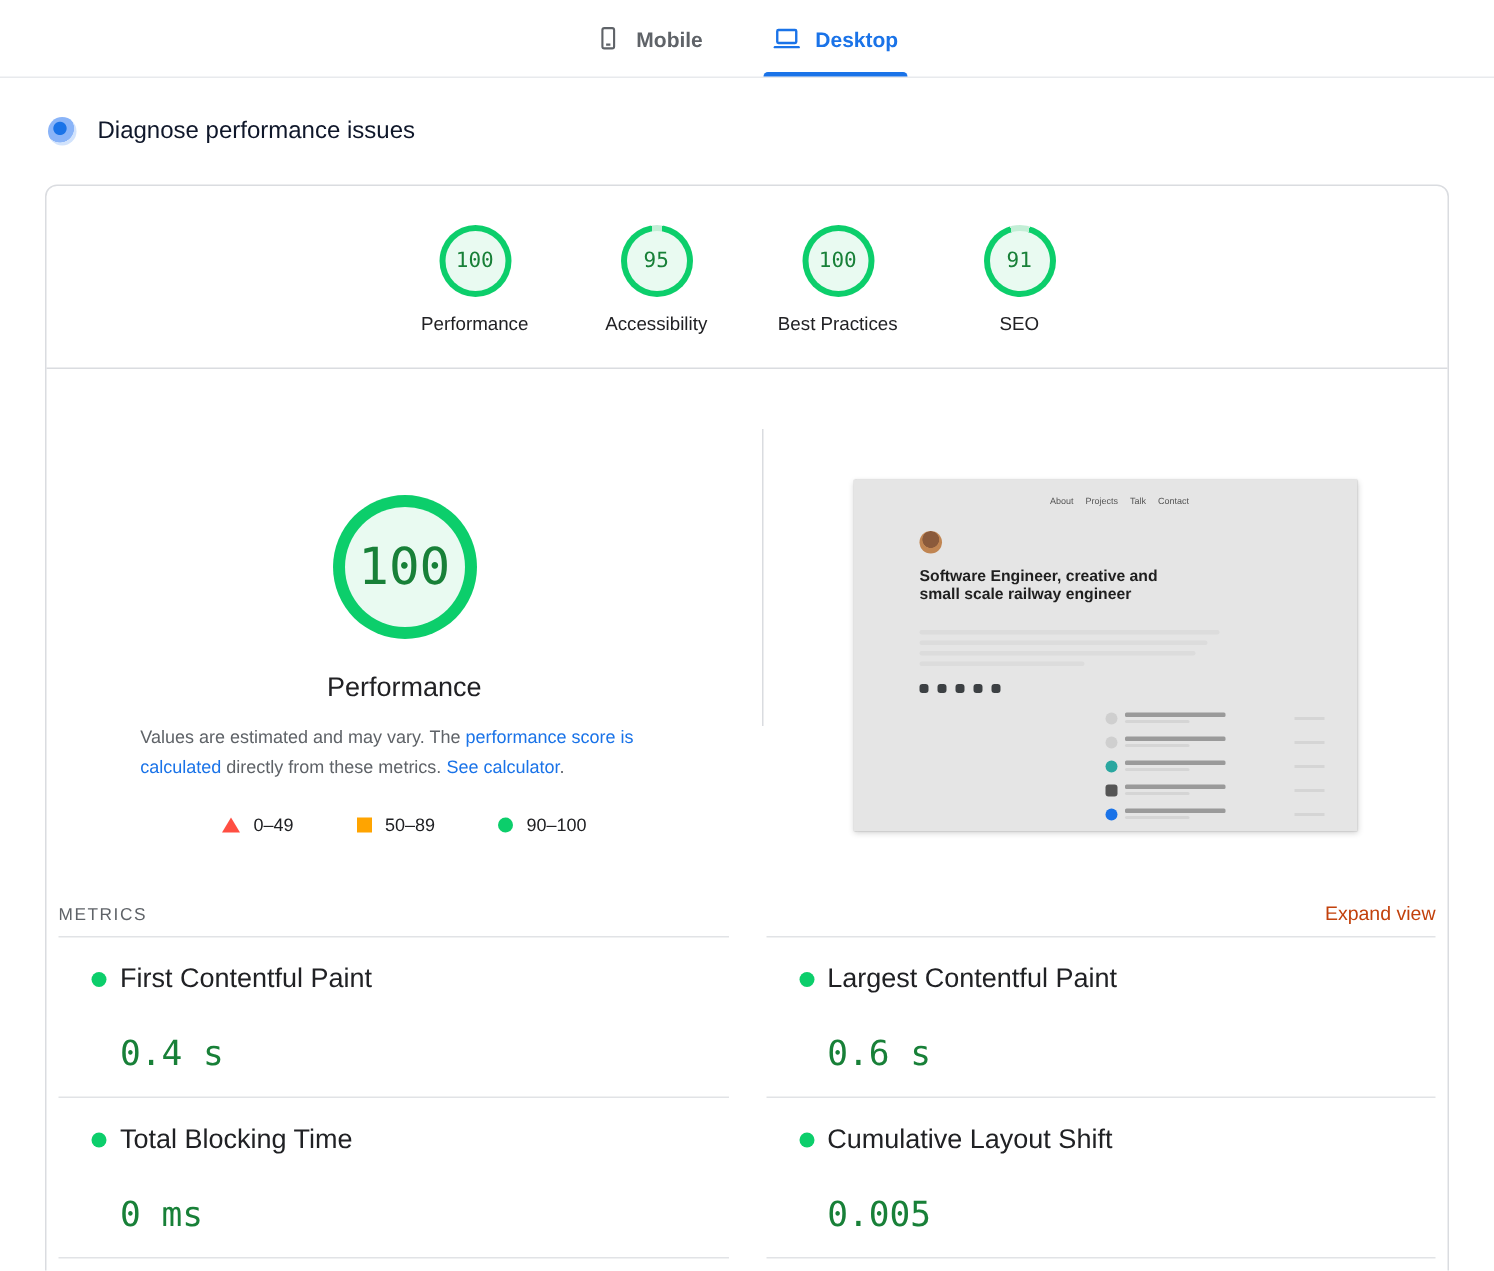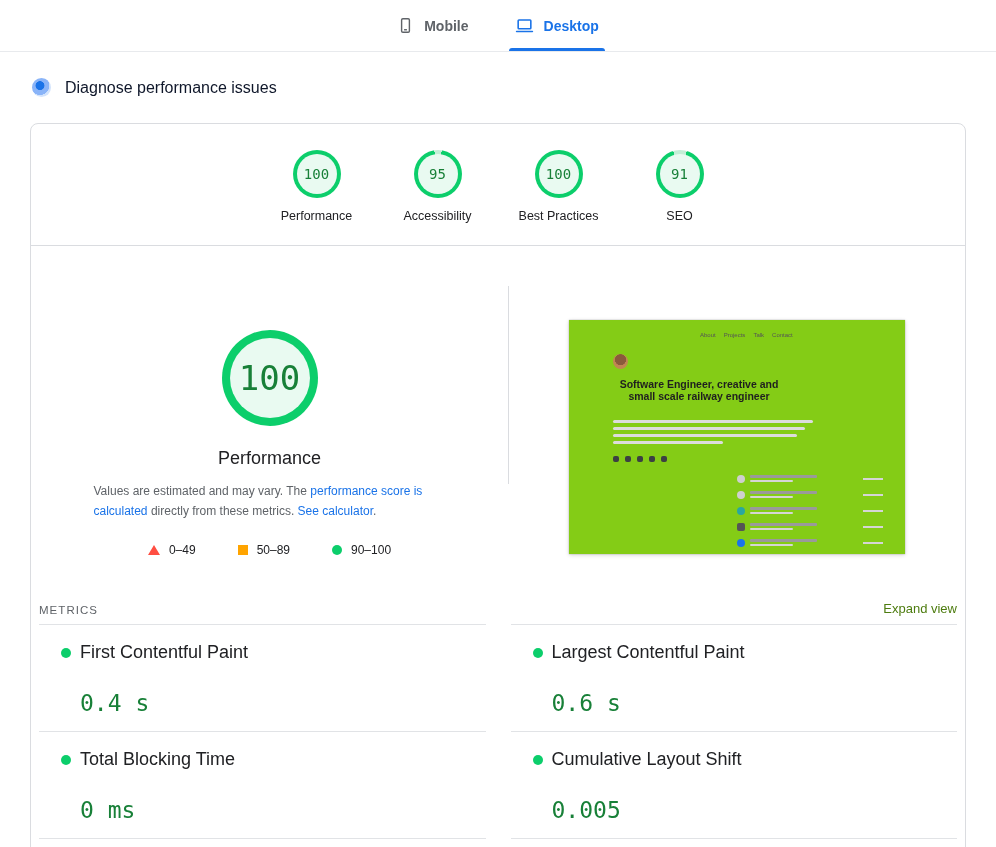--- a/index.html
+++ b/index.html
@@ -50,22 +50,22 @@
   .desc { margin-top: 13px; width: 352px; font-size: 12px; line-height: 1.65; color: #5f6368; }
   .desc a { color: var(--link); text-decoration: none; cursor: pointer; }
   .legend { margin-top: 21px; display: flex; align-items: center; gap: 42px; font-size: 12px; color: #202124; }
   .legend-item { display: flex; align-items: center; gap: 9px; }
   .shape-tri { width: 0; height: 0; border-left: 6px solid transparent; border-right: 6px solid transparent;
     border-bottom: 10px solid var(--legend_red); }
   .shape-sq { width: 10px; height: 10px; background: var(--legend_orange); }
   .shape-ci { width: 10px; height: 10px; border-radius: 50%; background: var(--legend_green); }
 
   
-  .thumb { width: 336px; height: 234px; background: #84cc16; position: relative; overflow: hidden;
-    box-shadow: 0 0 1px rgba(0,0,0,.35), 0 1px 4px rgba(0,0,0,.18); text-align: center; }
+  .thumb { width: 336px; height: 234px; background: #e5e5e5; position: relative; overflow: hidden;
+    box-shadow: 0 0 1px rgba(0,0,0,.35), 0 1px 4px rgba(0,0,0,.18); }
   .t-nav { position: absolute; top: 12px; left: 131px; display: flex; gap: 8px; font-size: 6px; color: #555; }
   .t-avatar { position: absolute; top: 34px; left: 44px; width: 15px; height: 15px; border-radius: 50%;
     background: radial-gradient(circle at 50% 38%, #8a5a3b 0 45%, #c08552 48% 100%); }
   .t-heading { position: absolute; top: 58px; left: 44px; width: 172px; font-size: 10.5px; font-weight: bold;
     color: #1f1f1f; line-height: 1.18; }
   .t-para { position: absolute; top: 100px; left: 44px; width: 200px; }
   .t-para div { height: 3px; background: #dcdcdc; border-radius: 2px; margin-bottom: 4px; }
   .t-para div:nth-child(2) { width: 96%; }
   .t-para div:nth-child(3) { width: 92%; }
   .t-para div:nth-child(4) { width: 55%; }
@@ -80,21 +80,21 @@
   .t-lines { flex: 1; }
   .t-lines i { display: block; height: 3px; width: 62%; background: #9a9a9a; border-radius: 1px; }
   .t-lines i + i { height: 2px; width: 40%; background: #d5d5d5; margin-top: 2px; }
   .t-date { width: 20px; height: 2px; background: #d5d5d5; flex: 0 0 auto; }
 
   
   .metrics-head { display: grid; grid-template-columns: 1fr 1fr; column-gap: 25px; padding: 0 8px; margin-top: 19px; }
   .mh-cell { border-bottom: 1px solid #e1e3e6; padding-bottom: 8px; display: flex; align-items: flex-end; }
   .mh-label { font-size: 11.5px; letter-spacing: .09em; color: #5f6368; }
   .mh-cell.right { justify-content: flex-end; }
-  .mh-expand { font-size: 13px; color: #4d7c0f; cursor: pointer; }
+  .mh-expand { font-size: 13px; color: #c2410c; cursor: pointer; }
 
   .metrics-grid { display: grid; grid-template-columns: 1fr 1fr; column-gap: 25px; padding: 0 8px; }
   .metric { border-bottom: 1px solid #e1e3e6; padding: 17px 0 15px 22px; }
   .metric-name { display: flex; align-items: center; gap: 9px; font-size: 18px; color: #202124; }
   .metric-dot { width: 10px; height: 10px; border-radius: 50%; background: var(--dot); flex: 0 0 auto; }
   .metric-value { margin-left: 19px; margin-top: 27px; font: 23px "DejaVu Sans Mono", monospace;
     color: var(--metric_value); }
 </style>
 </head>
 <body>

